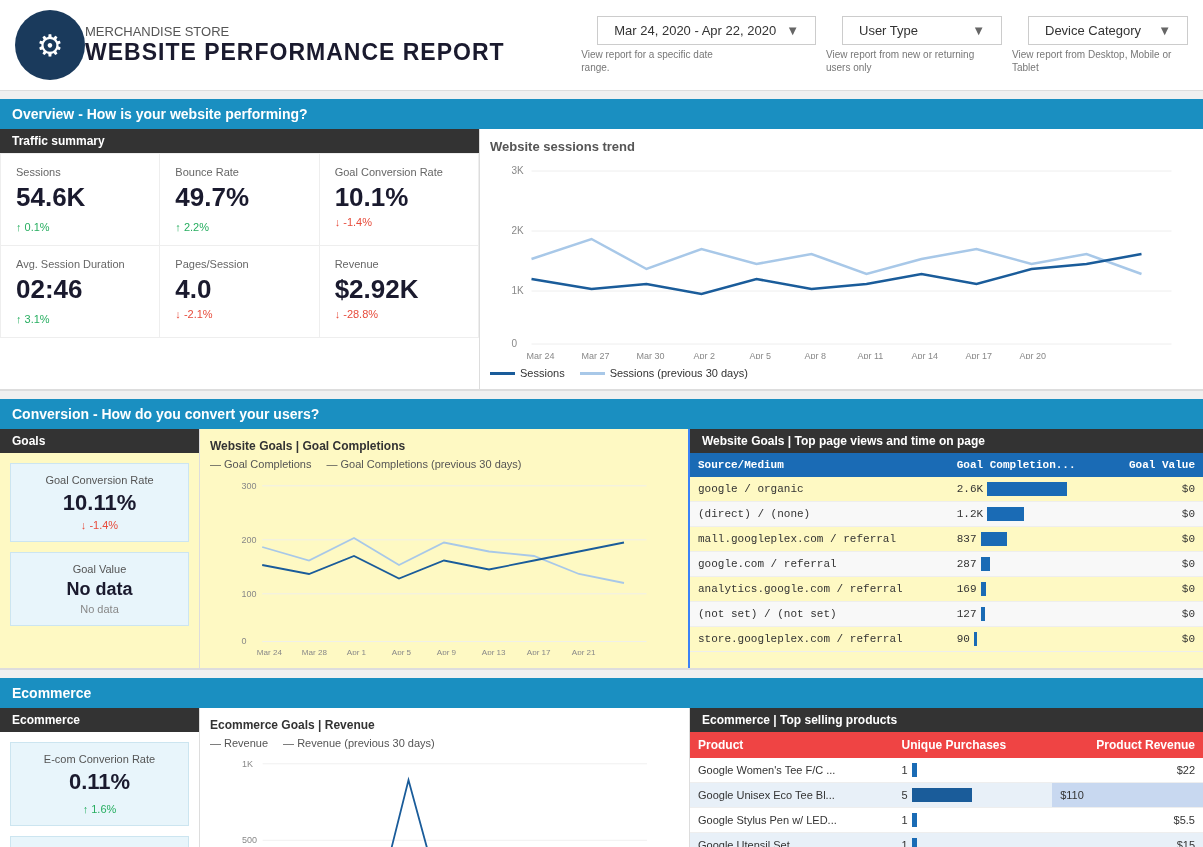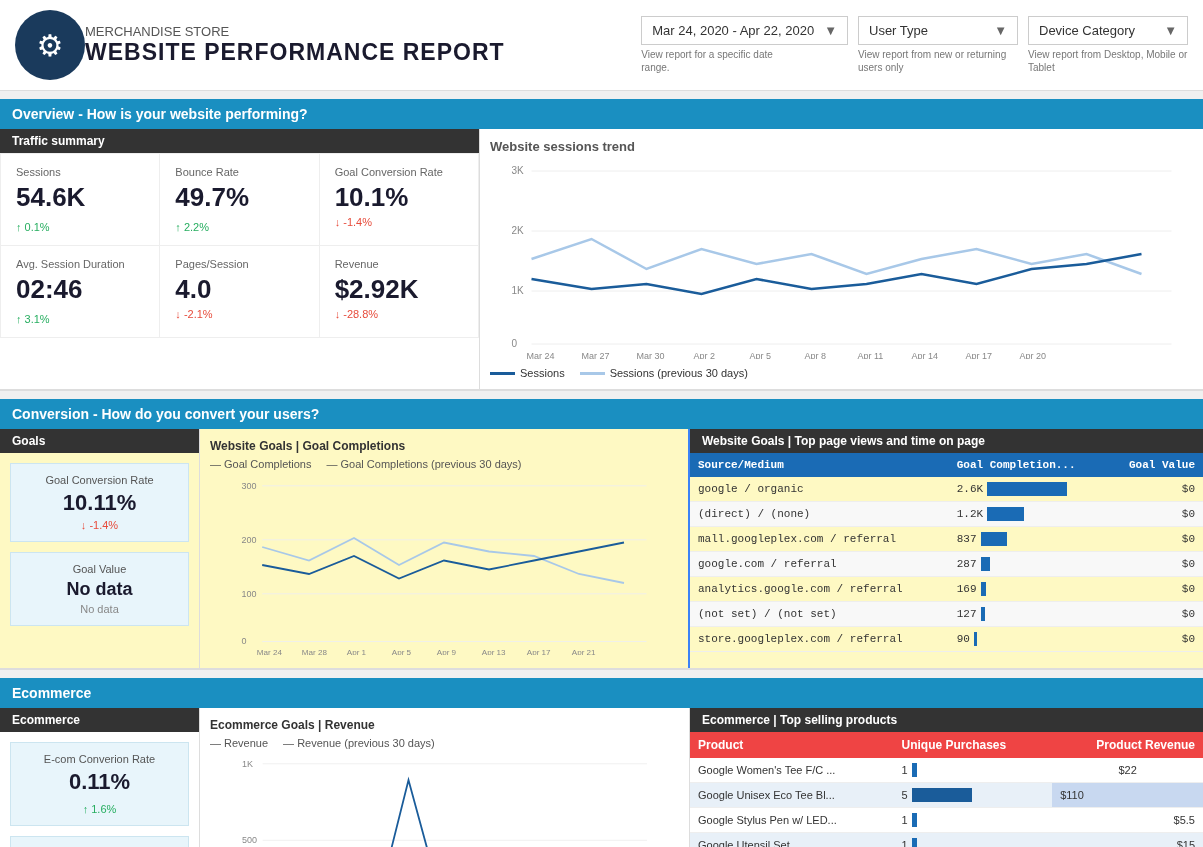--- a/index.html
+++ b/index.html
@@ -5,21 +5,21 @@
     * { box-sizing: border-box; margin: 0; padding: 0; }
     body { font-family: Arial, sans-serif; font-size: 12px; background: #f0f0f0; color: #333; width: 1203px; }
 
     
     .header { display: flex; align-items: center; background: #fff; padding: 10px 15px; border-bottom: 1px solid #ddd; }
     .header-title { flex: 1; }
     .header-title .store-name { font-size: 13px; color: #555; font-weight: normal; }
     .header-title .report-name { font-size: 23px; font-weight: bold; color: #1a1a2e; letter-spacing: 1px; }
     .header-filters { display: flex; gap: 10px; align-items: flex-start; }
     .filter-group { display: flex; flex-direction: column; }
-    .filter-dropdown { display: flex; align-items: center; justify-content: space-between; border: 1px solid #ccc; padding: 6px 10px; min-width: 160px; background: #fff; cursor: pointer; font-size: 13px; }
+    .filter-dropdown { display: flex; align-items: center; justify-content: space-between; border: 1px solid #ccc; padding: 6px 16px; min-width: 160px; background: #fff; cursor: pointer; font-size: 13px; margin-left: 16px; }
     .filter-dropdown .arrow { color: #666; margin-left: 10px; }
     .filter-hint { font-size: 10px; color: #777; margin-top: 3px; line-height: 1.3; max-width: 160px; }
 
     
     .section-header { background: #1a8fc1; color: #fff; padding: 7px 12px; font-size: 14px; font-weight: bold; margin-top: 8px; }
     .subsection-header { background: #333; color: #fff; padding: 5px 12px; font-size: 12px; font-weight: bold; }
 
     .metric-grid { display: grid; grid-template-columns: 1fr 1fr 1fr; gap: 1px; background: #eee; padding: 1px; }
     .metric-card { background: #fff; padding: 12px 15px; }
     .metric-label { font-size: 11px; color: #666; margin-bottom: 4px; }
@@ -383,21 +383,21 @@
       </thead>
       <tbody id="products-table-body">
           <tr>
     <td>Google Women's Tee F/C ...</td>
     <td>
       <div class="bar-cell">
         <span>1</span>
         <div class="bar-fill" style="width:5px; "></div>
       </div>
     </td>
-    <td style="text-align:center; ">$22</td>
+    <td style="text-align:right; ">$22</td>
   </tr>
           <tr>
     <td>Google Unisex Eco Tee Bl...</td>
     <td>
       <div class="bar-cell">
         <span>5</span>
         <div class="bar-fill" style="width:60px; background:#1a5c9a;"></div>
       </div>
     </td>
     <td style="text-align:left; background:#c8d8f0;">$110</td>

